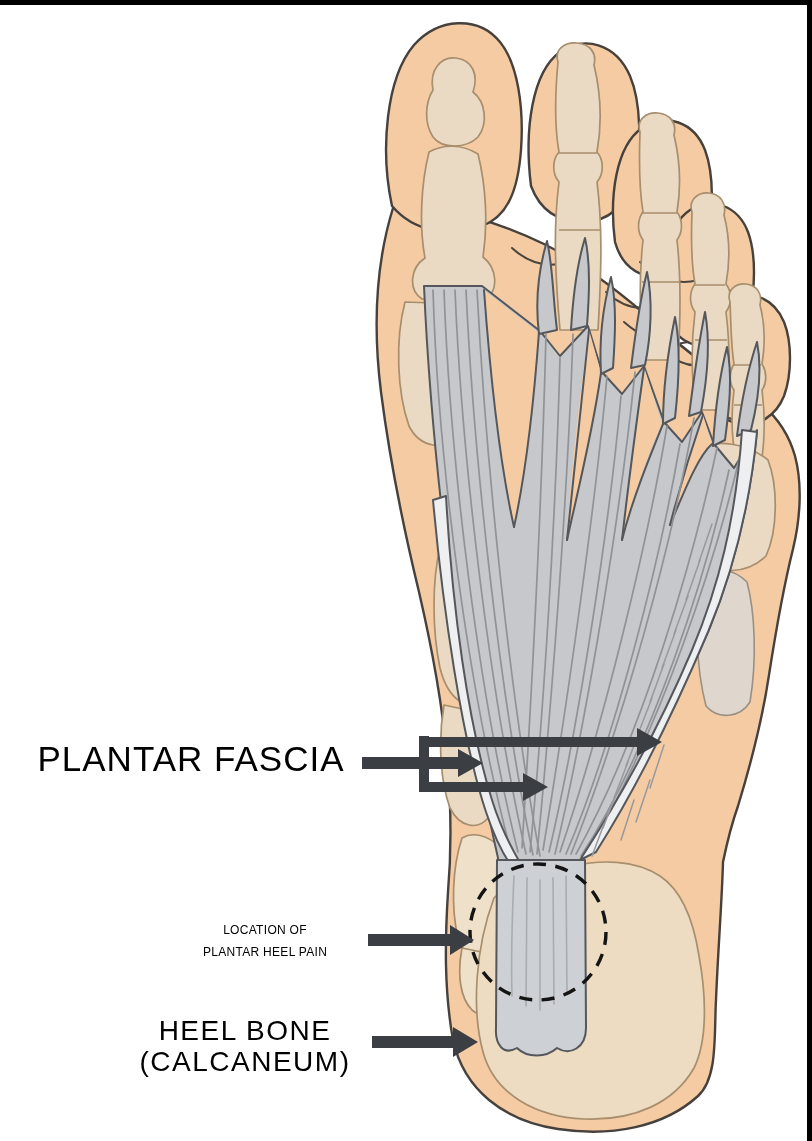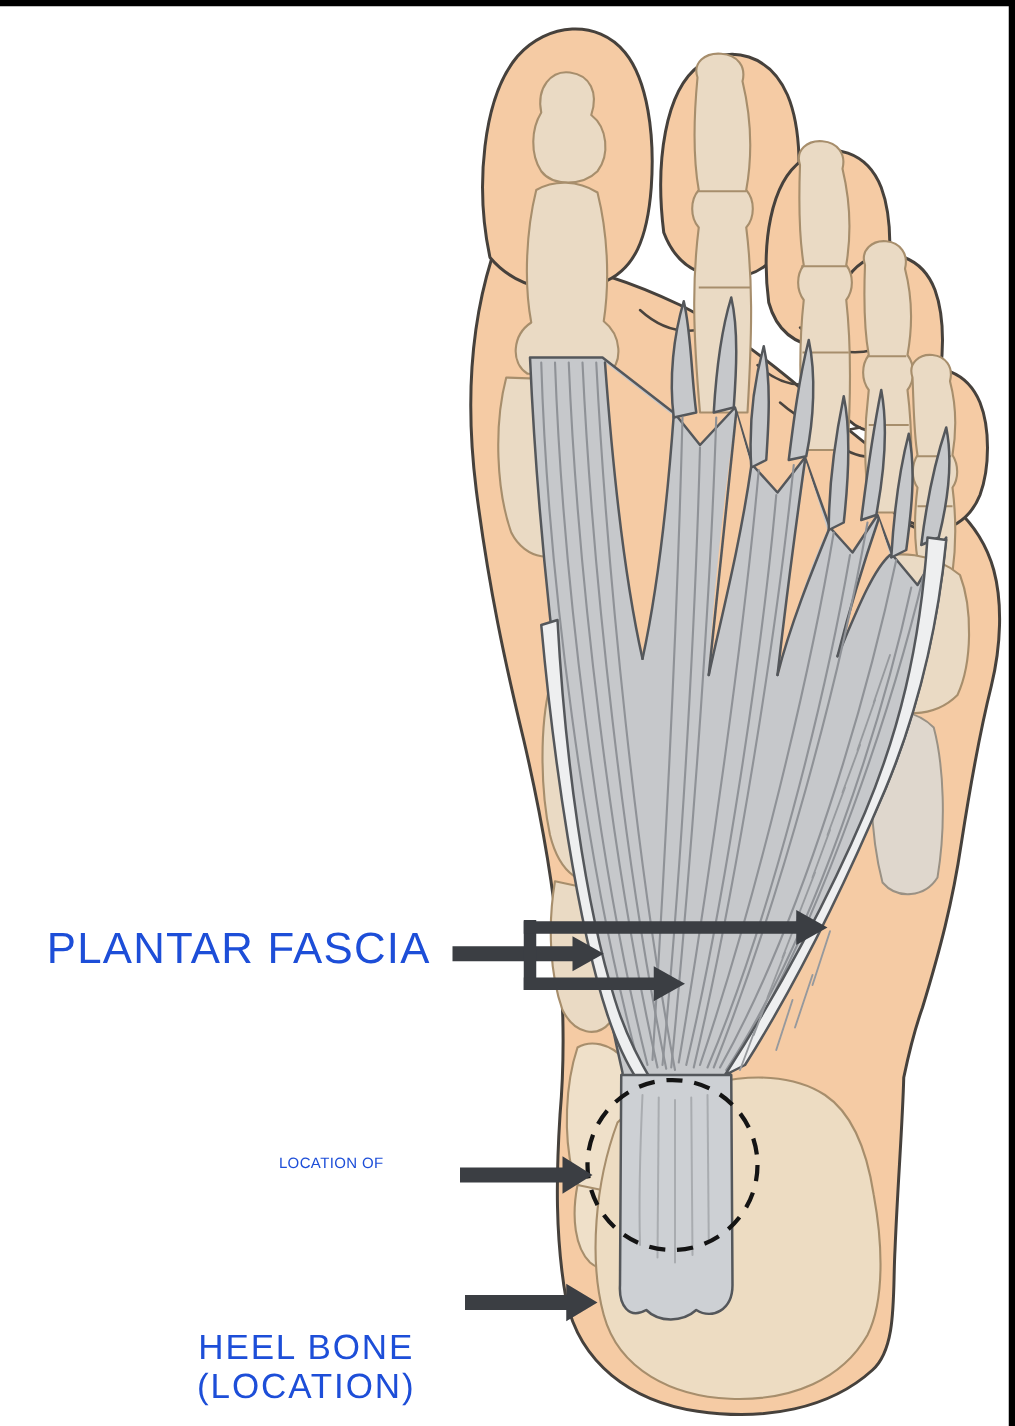--- a/index.html
+++ b/index.html
@@ -20,26 +20,26 @@
   .edge-line  { stroke:#54575B; stroke-width:2; fill:none; stroke-linecap:round; }
   .fiber      { stroke:#8F9297; stroke-width:1.7; fill:none; stroke-linecap:round; }
   .fiber-lt   { stroke:#A9ACB0; stroke-width:1.6; fill:none; stroke-linecap:round; }
   .hatch      { stroke:#96999D; stroke-width:1.5; fill:none; stroke-linecap:round; }
   .crease     { stroke:#4A443E; stroke-width:2;  fill:none; stroke-linecap:round; }
   .jointline  { stroke:#A78E6C; stroke-width:1.5; fill:none; }
   .dashed     { fill:none; stroke:#141414; stroke-width:3.4; stroke-dasharray:13 9.5; }
   .noline     { stroke:none; }
 
   
-  .lbl { position:absolute; color:#1d4ed8; text-align:center; font-weight:300; }
+  .lbl { position:absolute; color:#000000; text-align:center; font-weight:300; }
   .lbl-main    { left:12px;  top:740px;  width:358px; }
   .lbl-main .l1{ font-size:35px; letter-spacing:1px;   line-height:38px; }
   .lbl-main .l2{ font-size:22px; letter-spacing:0.4px; line-height:26px; margin-top:2px; }
   .lbl-pain    { left:152px; top:919px;  width:226px; font-size:12px; line-height:22px; letter-spacing:0.3px; }
-  .lbl-heel    { left:118px; top:1062px; width:254px; font-size:28px; line-height:31px; letter-spacing:1.5px; }
+  .lbl-heel    { left:118px; top:1015px; width:254px; font-size:28px; line-height:31px; letter-spacing:1.5px; }
 </style>
 </head>
 <body>
 
 <div id="stage">
 
   <svg width="812" height="1141" viewBox="0 0 812 1141">
 
     <g class="outline-skin" fill="#F5CBA4">
       <path d="M 393,208
@@ -219,22 +219,23 @@
       <path d="M 372,1036 L 453,1036 L 453,1027 L 478,1042 L 453,1057 L 453,1048 L 372,1048 Z"></path>
     </g>
   </svg>
 
   <div class="lbl lbl-main">
     <div class="l1">PLANTAR FASCIA</div>
   </div>
 
   <div class="lbl lbl-pain">
     <div>LOCATION OF</div>
+    <div>PLANTAR HEEL PAIN</div>
   </div>
 
   <div class="lbl lbl-heel">
     <div>HEEL BONE</div>
-    <div>(LOCATION)</div>
+    <div>(CALCANEUM)</div>
   </div>
 
   <div class="frame-top"></div>
   <div class="frame-right"></div>
 </div>
 
 </body></html>

